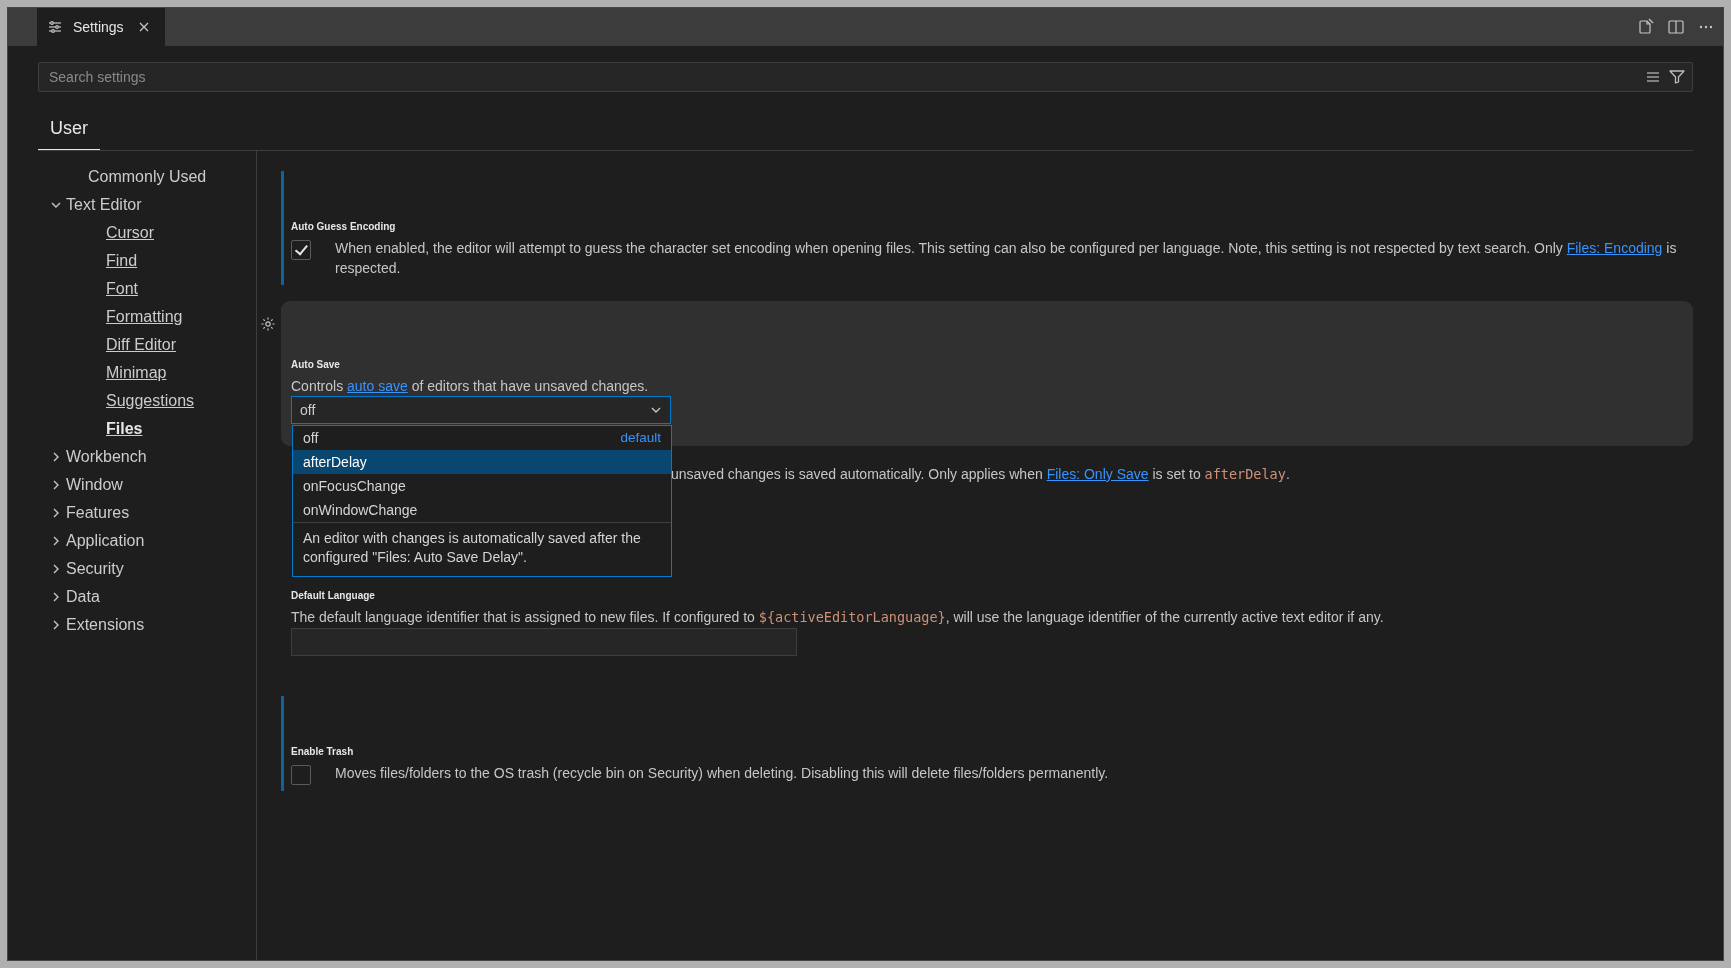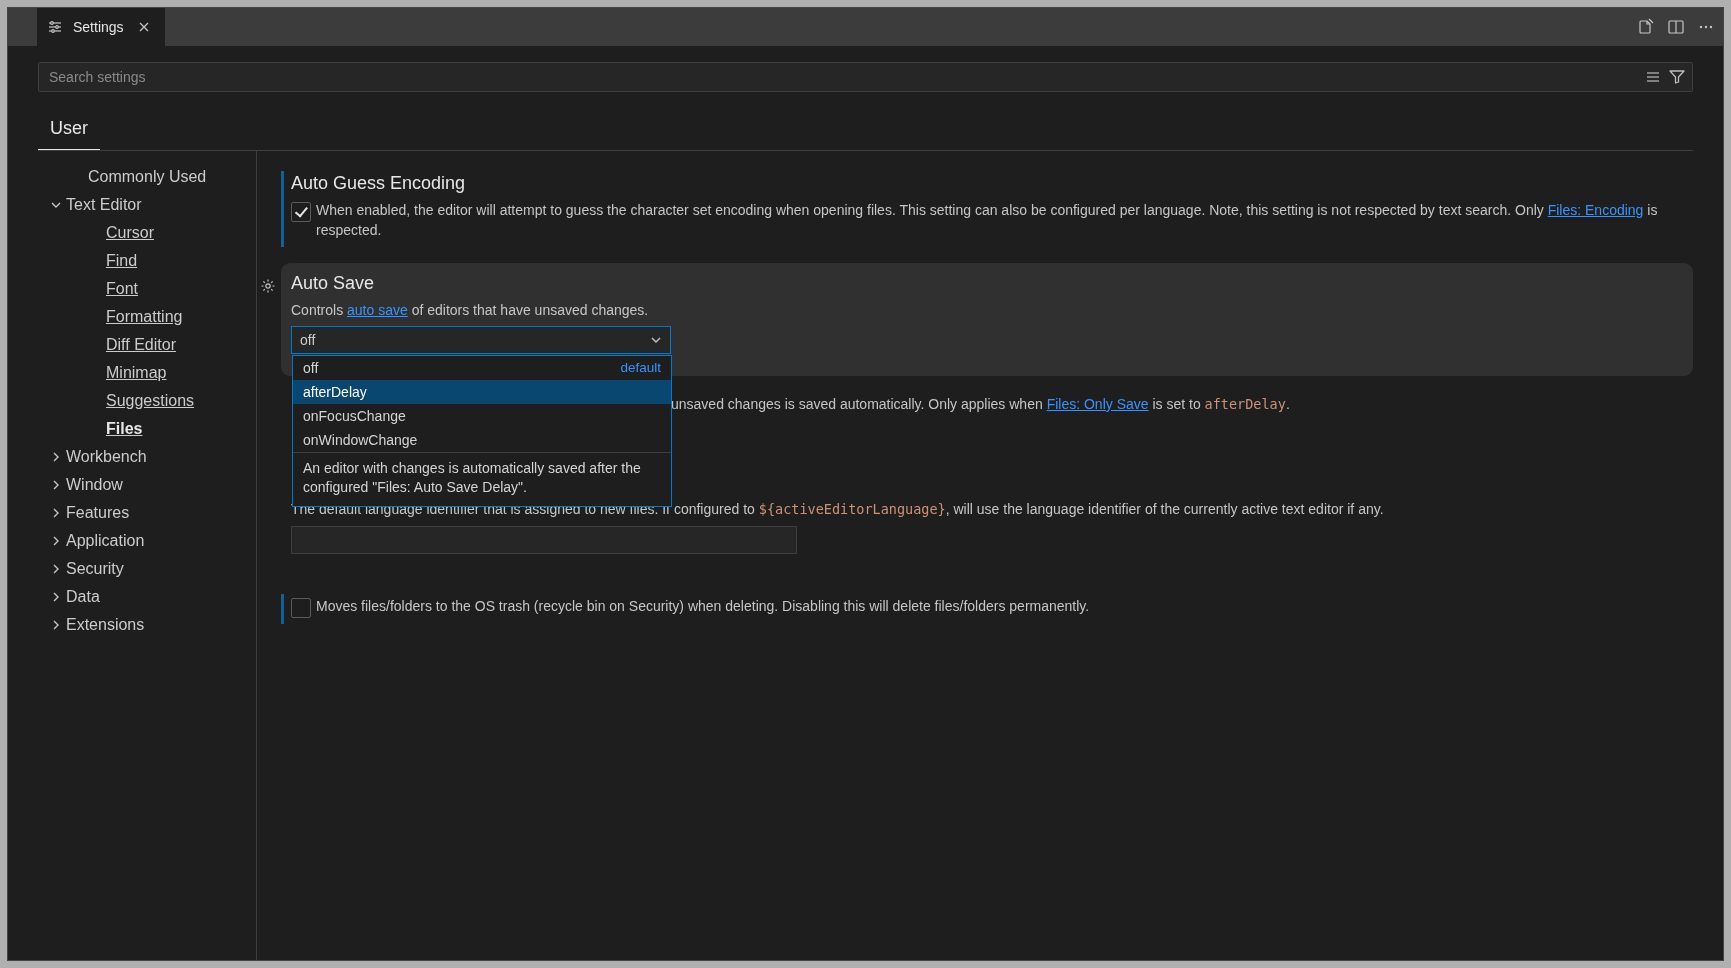--- a/index.html
+++ b/index.html
@@ -123,27 +123,27 @@
   .setting.highlight {
     background:#303030;
     border-radius:9px;
   }
   .setting .gear {
     position:absolute; left:-22px; top:14px; color:#c5c5c5;
     width:18px; height:18px; display:flex; align-items:center; justify-content:center;
     cursor:pointer;
   }
   .setting-title {
-    color:#e7e7e7; font-weight:400; font-size:18px; margin-bottom:6px;
+    color:#e7e7e7; font-weight:700; font-size:10px; margin-bottom:6px;margin-top:48px;
   }
   .setting-desc {
     color:#c6c6c6; font-size:14px; line-height:1.45;
   }
-  .setting-body { margin-top:6px; }
-  .row-checkbox { display:flex; gap:5px; align-items:flex-start;}
+  .setting-body { margin-top:0; }
+  .row-checkbox { display:flex; gap:24px; align-items:flex-start;}
   .checkbox {
     width:20px; height:20px; border:1px solid #5a5a5a; border-radius:2px;
     background:#1e1e1e; display:flex; align-items:center; justify-content:center;
     cursor:pointer; flex-shrink:0; margin-top:2px;
   }
   .checkbox.checked::after{
     content:""; display:block; width:5px; height:10px;
     border:solid #e7e7e7; border-width:0 2px 2px 0;
     transform: rotate(40deg) translate(-1px,-1px);
   }
@@ -433,20 +433,21 @@
         <div class="setting-desc">
           <span>The default language identifier that is assigned to new files. If configured to </span><code class="inline">${activeEditorLanguage}</code><span>, will use the language identifier of the currently active text editor if any.</span>
         </div>
         <div class="setting-body">
           <input class="textbox" value="" style="">
         </div>
       </div>
 
       <div class="setting" style="margin-top:18px;">
         <div class="mod-bar"></div>
+        <div class="setting-title">Enable Trash</div>
         <div class="row-checkbox">
           <div class="checkbox"></div>
           <div class="setting-desc">Moves files/folders to the OS trash (recycle bin on Security) when deleting. Disabling this will delete files/folders permanently.</div>
         </div>
       </div>
 
     </div>
   </div>
 
 </div>

